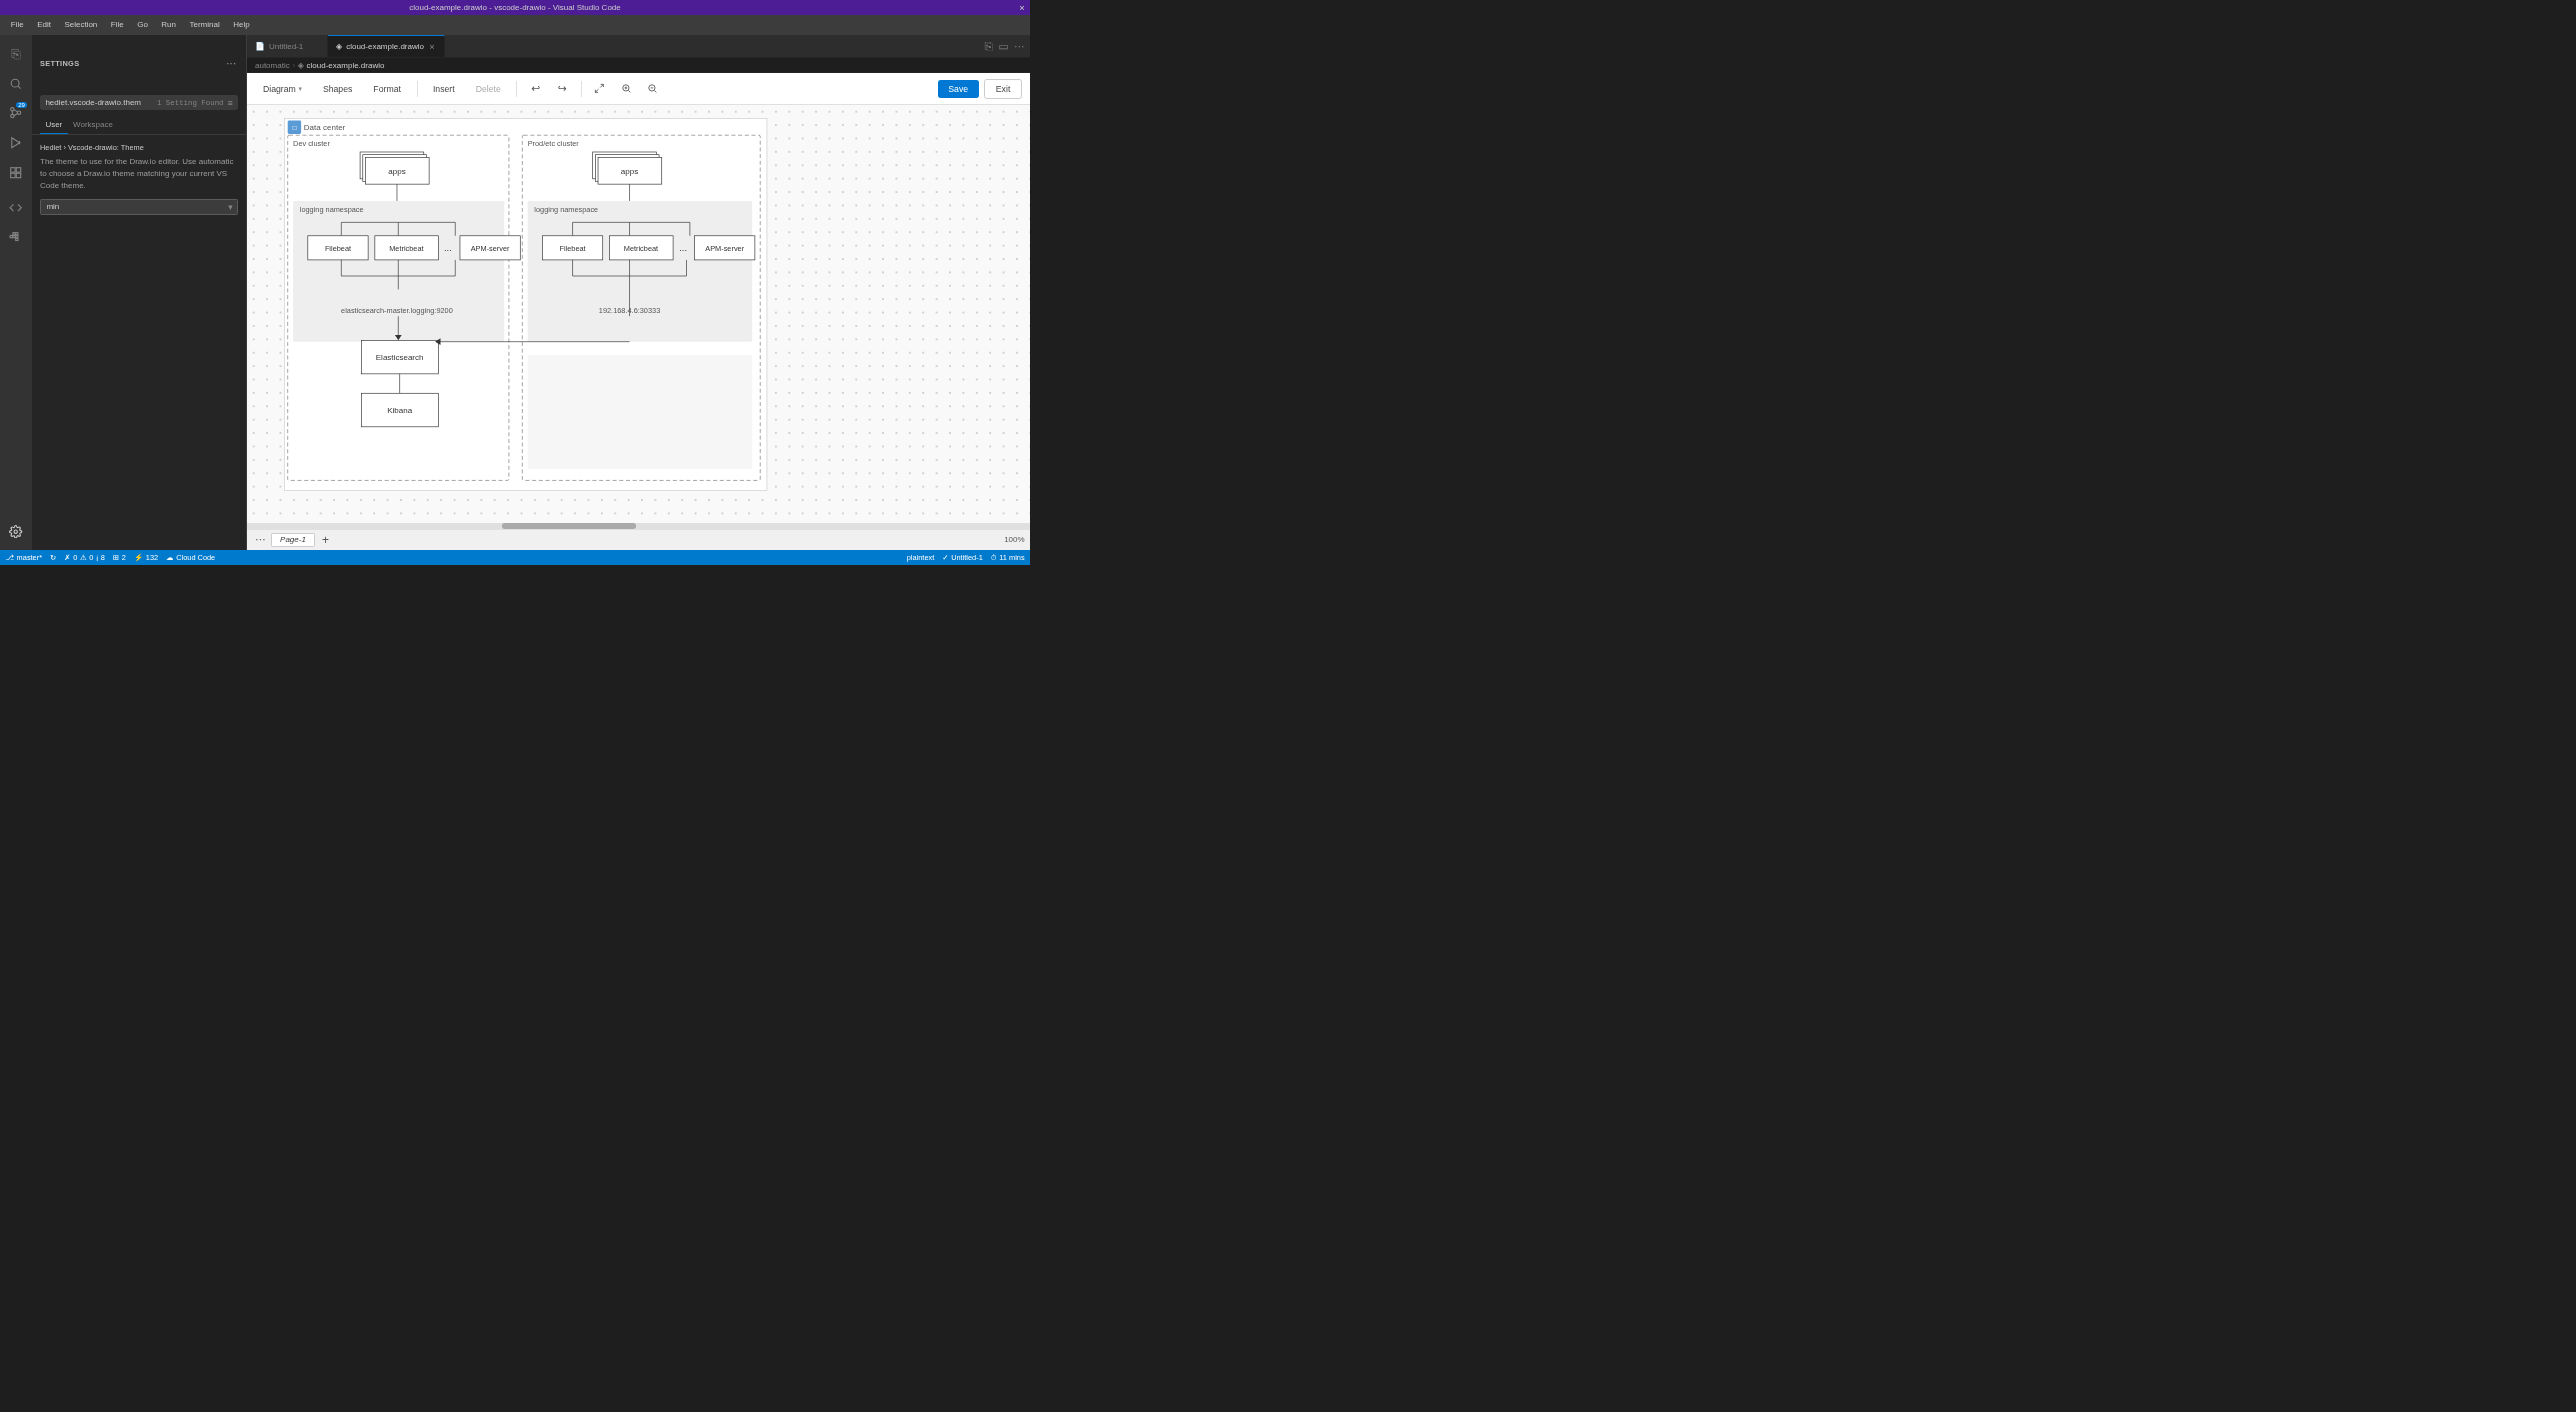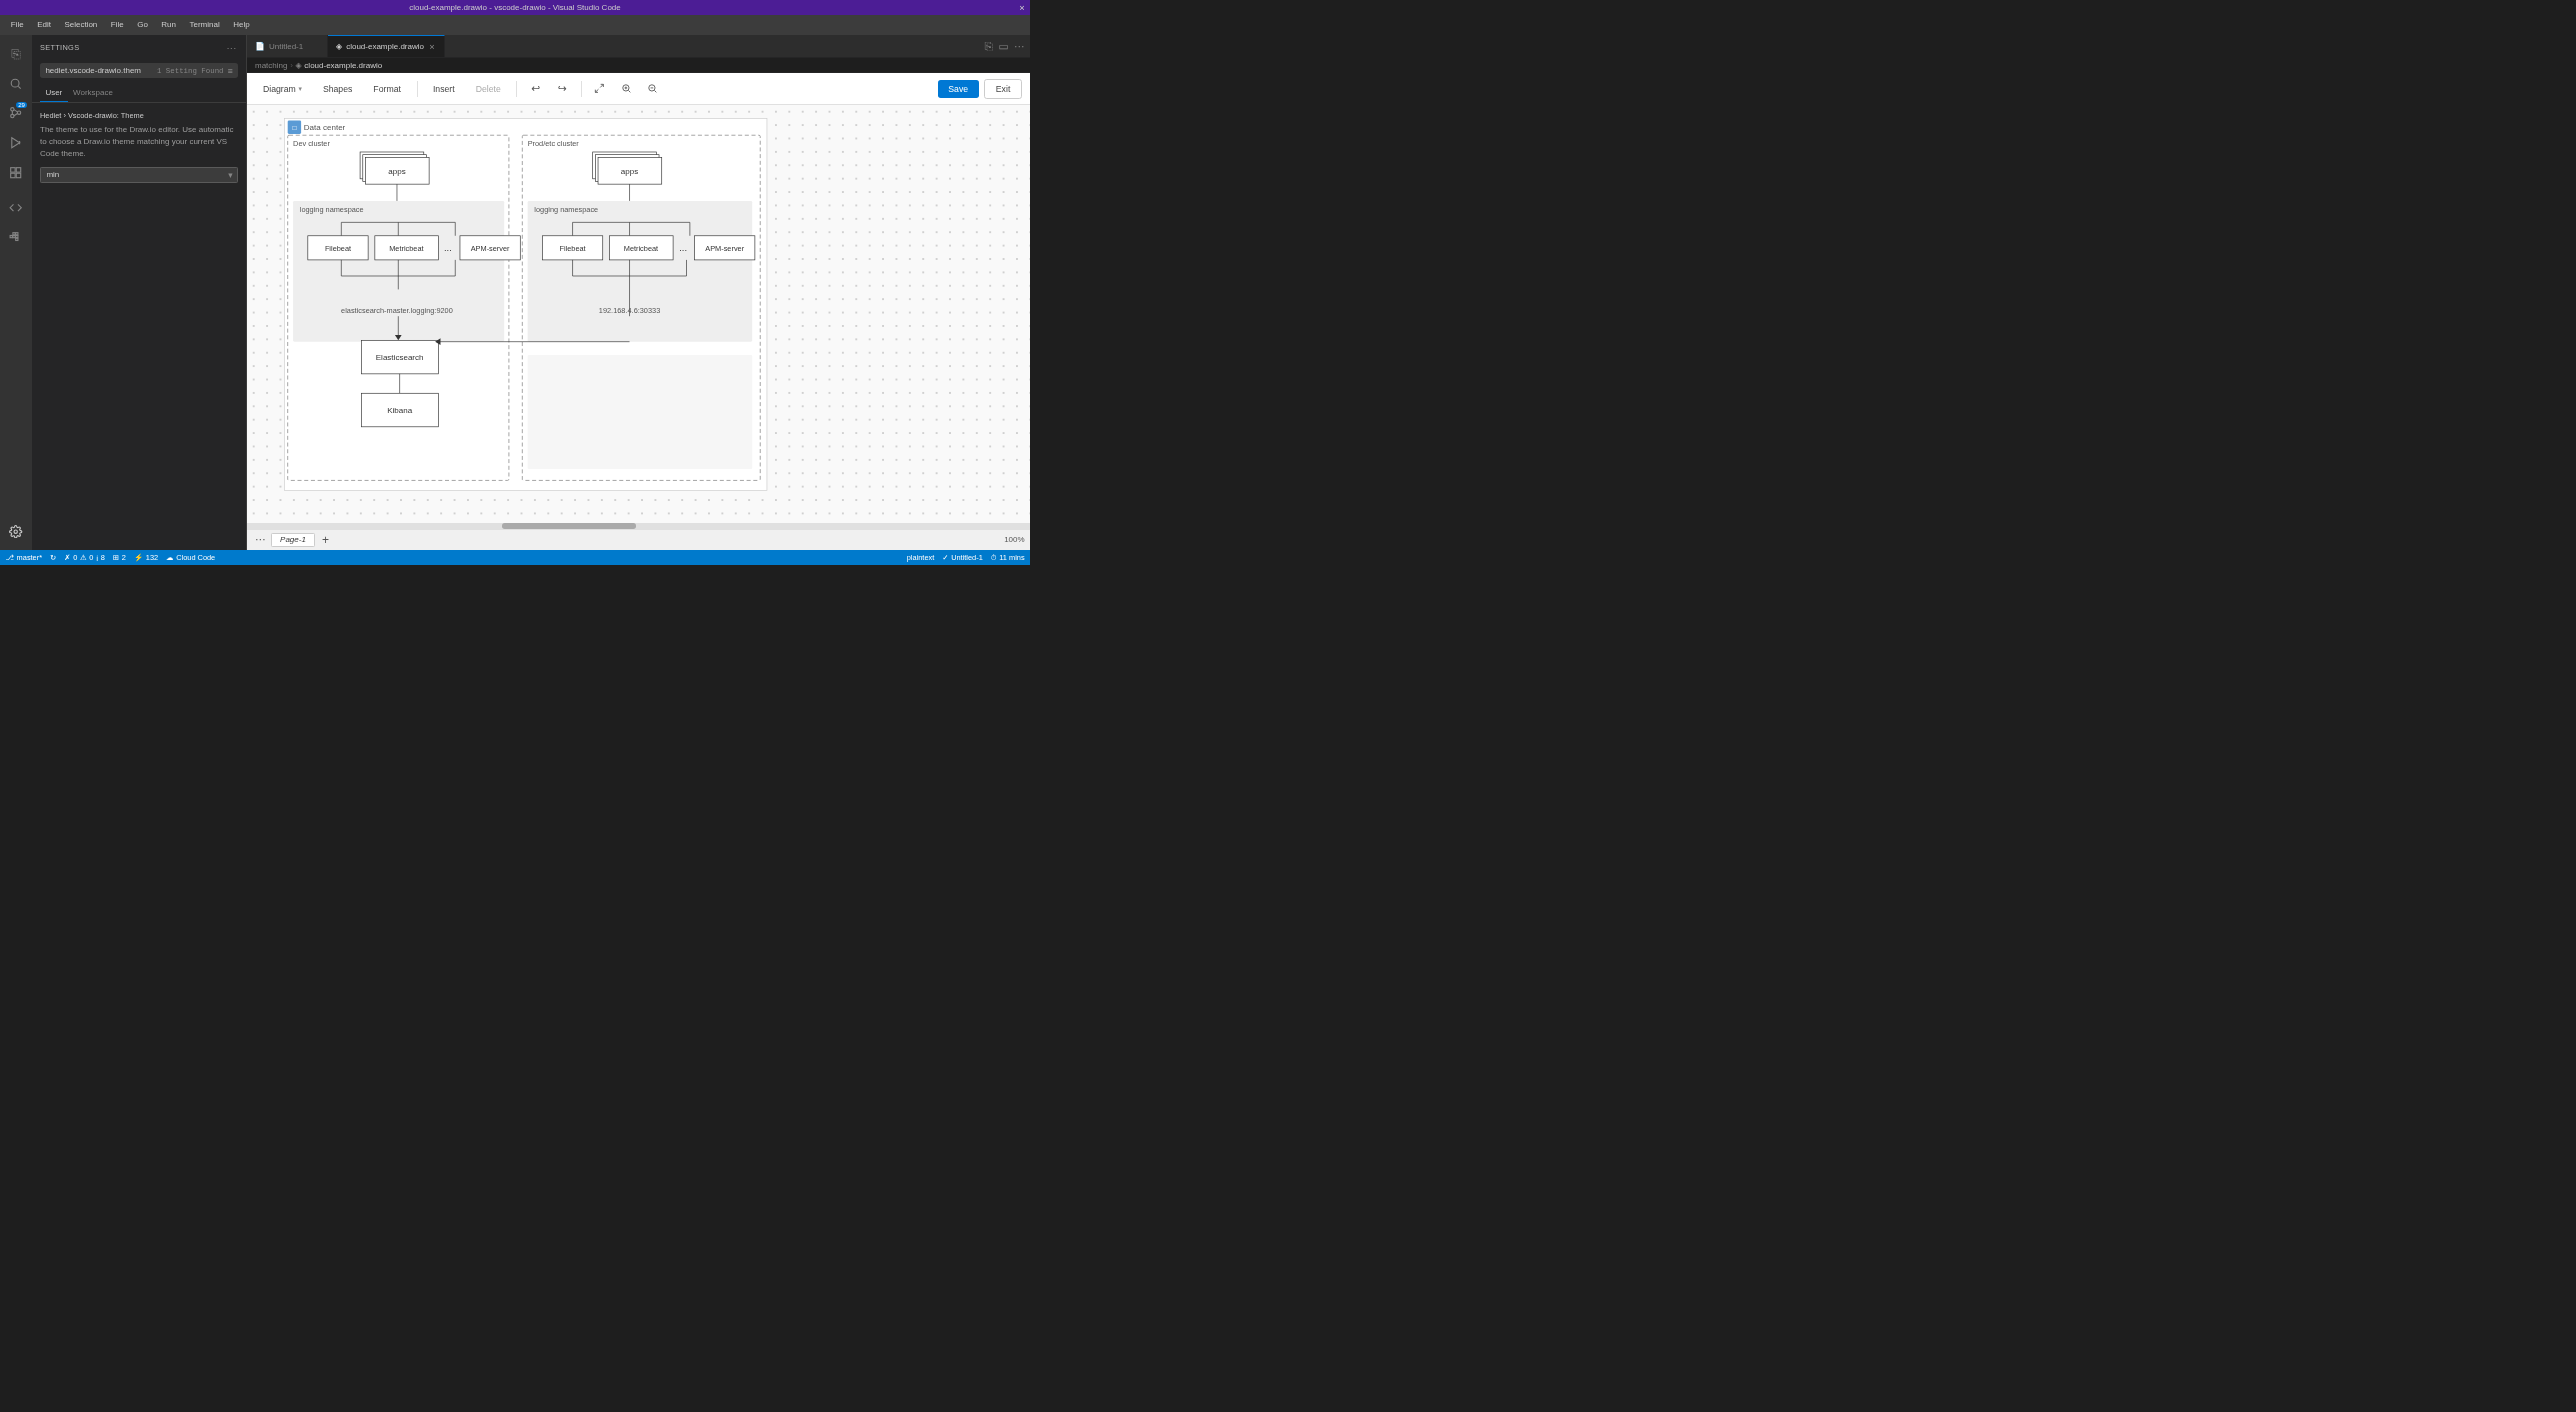--- a/index.html
+++ b/index.html
@@ -92,23 +92,23 @@
       width: 215px;
       background: #252526;
       border-right: 0.7px solid #3c3c3c;
       display: flex;
       flex-direction: column;
     }
     .sidebar-header {
       display: flex;
       align-items: center;
       justify-content: space-between;
-      padding: 6px 8px;
+      padding: 22px 8px;
       font-size: 7.4px;
-      font-weight: 400;
+      font-weight: 700;
       text-transform: uppercase;
       letter-spacing: 0.3px;
       color: #bbbbbb;
     }
     .sidebar-header-icons {
       display: flex;
       gap: 2.7px;
     }
     .sidebar-header-icon {
       cursor: pointer;
@@ -577,21 +577,21 @@
         <span class="tab-close">×</span>
       </div>
       <div class="tabs-bar-right">
         <span class="tabs-bar-right-icon">⎘</span>
         <span class="tabs-bar-right-icon">▭</span>
         <span class="tabs-bar-right-icon">···</span>
       </div>
     </div>
 
     <div class="breadcrumb">
-      <span class="breadcrumb-item">matching</span>
+      <span class="breadcrumb-item">automatic</span>
       <span class="breadcrumb-sep">›</span>
       <span class="breadcrumb-item">◈</span>
       <span class="breadcrumb-item current">cloud-example.drawio</span>
     </div>
 
     <div class="drawio-area">
 
       <div class="drawio-toolbar">
         <button class="toolbar-btn dropdown">
           <span>Diagram</span>

